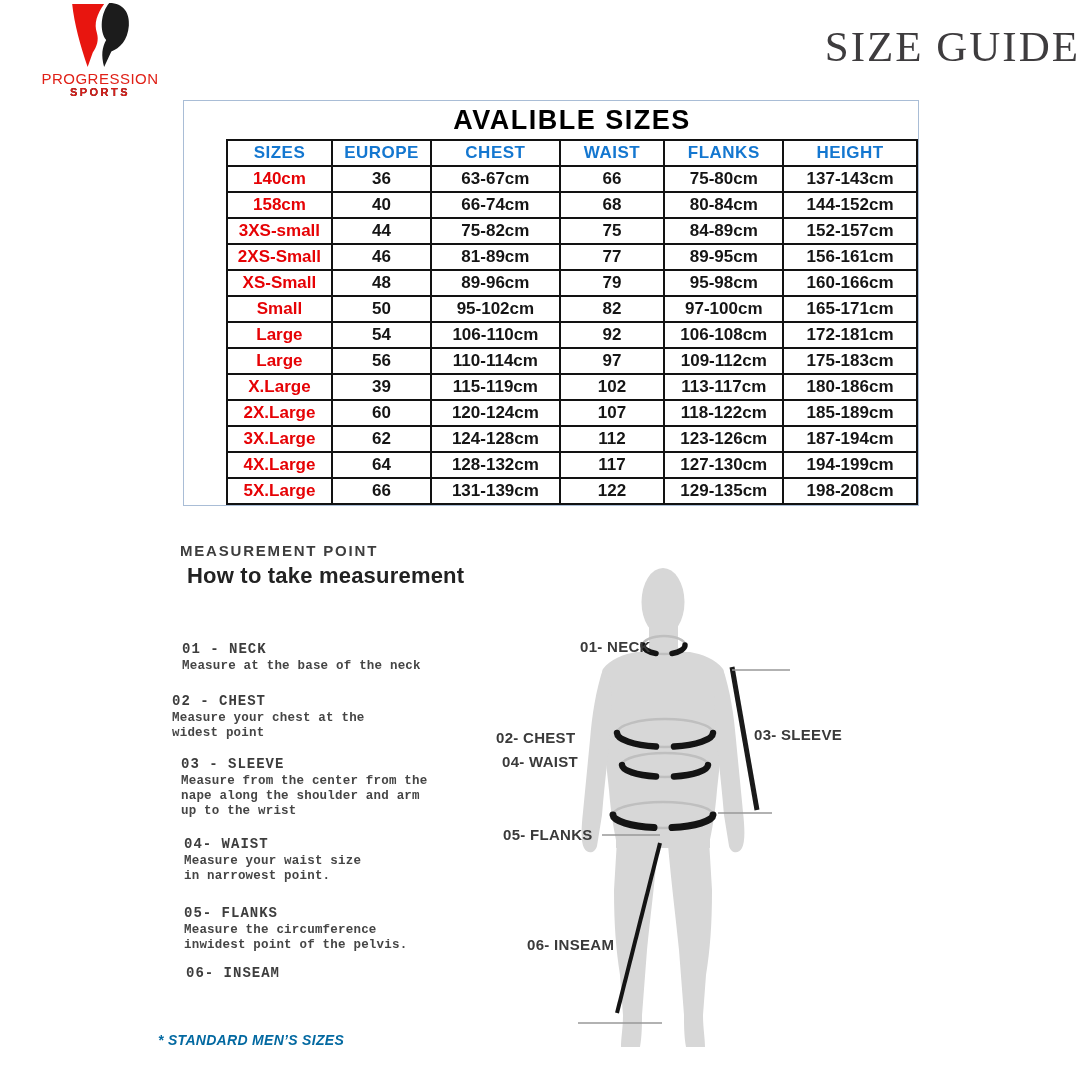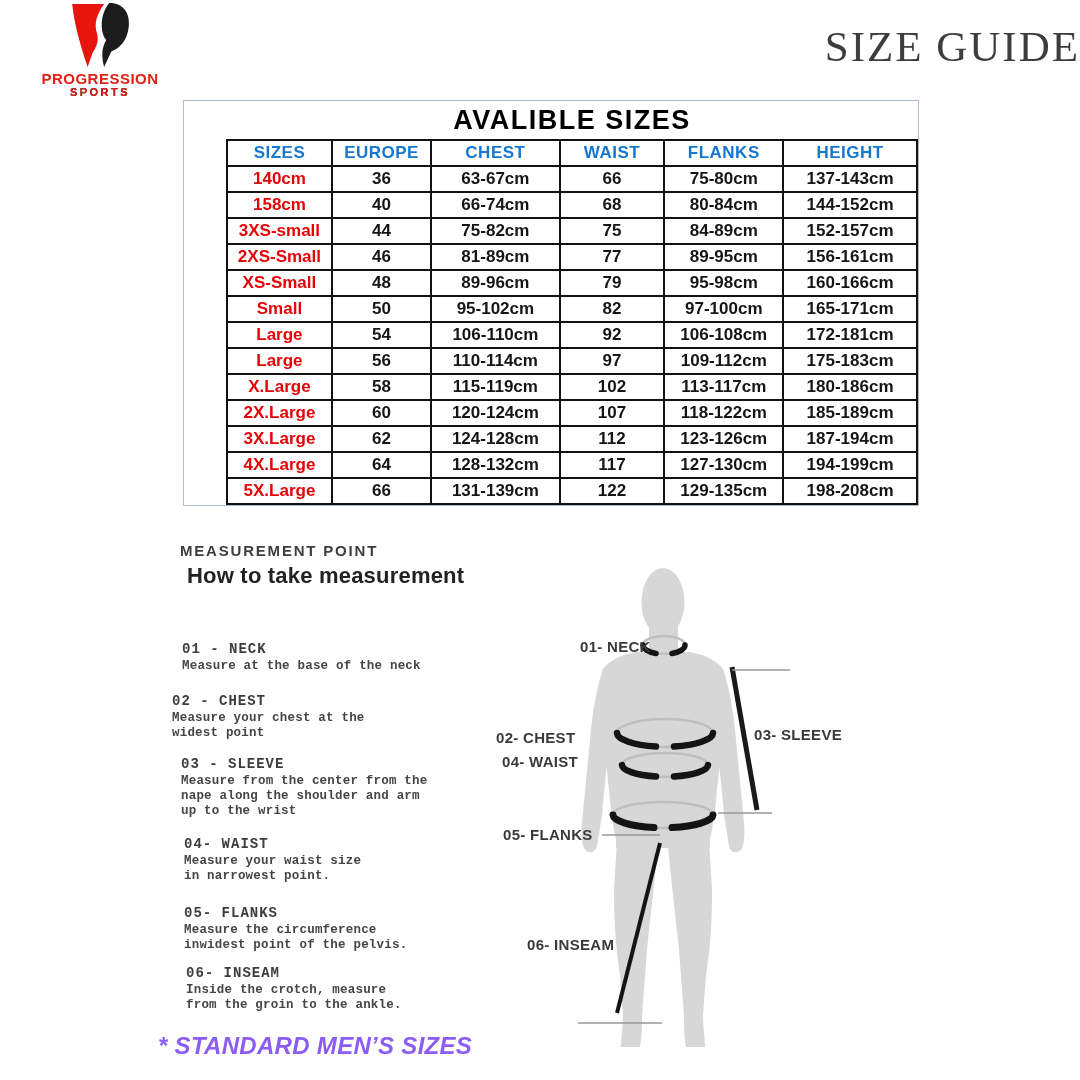--- a/index.html
+++ b/index.html
@@ -4,21 +4,21 @@
 <style>
   html,body{margin:0;padding:0;}
   body{
     width:1080px;height:1080px;position:relative;background:#ffffff;
     font-family:"Liberation Sans", sans-serif;overflow:hidden;
   }
 
   
   .logo{position:absolute;left:20px;top:2px;width:160px;text-align:center;}
   .logo svg{display:block;margin:0 auto;}
-  .brand1{font-size:15px;font-weight:700;color:#e02017;letter-spacing:.5px;line-height:15px;margin-top:1px;}
+  .brand1{font-size:15px;font-weight:400;color:#e02017;letter-spacing:.5px;line-height:15px;margin-top:1px;}
   .brand2{font-size:11px;font-weight:800;color:#d81f1a;letter-spacing:2.5px;line-height:12px;text-shadow:0 0 .6px #3a0000;}
 
   
   .page-title{
     position:absolute;left:0;top:22px;width:1080px;text-align:right;
     font-family:"Liberation Serif","DejaVu Serif",serif;
     font-size:43px;color:#3e3c3e;letter-spacing:2px;
   }
 
   
@@ -50,21 +50,21 @@
   .figure-svg{position:absolute;left:550px;top:550px;}
   .fig-label{position:absolute;font-size:15px;font-weight:800;color:#3a3a3a;letter-spacing:.3px;white-space:nowrap;}
   .lbl-neck{left:580px;top:638px;}
   .lbl-chest{left:496px;top:729px;}
   .lbl-waist{left:502px;top:753px;}
   .lbl-sleeve{left:754px;top:726px;}
   .lbl-flanks{left:503px;top:826px;}
   .lbl-inseam{left:527px;top:936px;}
 
   
-  .footnote{position:absolute;left:158px;top:1032px;font-size:24px;font-weight:800;font-style:italic;color:#8b5cf6;letter-spacing:.3px;}
+  .footnote{position:absolute;left:158px;top:1032px;font-size:14px;font-weight:800;font-style:italic;color:#0369a1;letter-spacing:.3px;}
 </style>
 </head>
 <body>
 
 <div class="logo">
   <svg width="62" height="68" viewBox="0 0 60 66">
     <path d="M3,2 L34,2 C27,12 24,21 27,30 C29,37 27,43 23,49 L18,63 C11,43 5,21 3,2 Z" fill="#e8150f"></path>
     <path d="M39,1 C53,1 59,11 58,23 C57,37 49,45 41,48 L34,63 C31,52 32,44 36,37 C29,28 31,10 39,1 Z" fill="#1c1c1c"></path>
   </svg>
   <div class="brand1">PROGRESSION</div>
@@ -154,21 +154,21 @@
         <tr>
           <td class="red">Large</td>
           <td>56</td>
           <td>110-114cm</td>
           <td>97</td>
           <td>109-112cm</td>
           <td>175-183cm</td>
         </tr>
         <tr>
           <td class="red">X.Large</td>
-          <td>58</td>
+          <td>39</td>
           <td>115-119cm</td>
           <td>102</td>
           <td>113-117cm</td>
           <td>180-186cm</td>
         </tr>
         <tr>
           <td class="red">2X.Large</td>
           <td>60</td>
           <td>120-124cm</td>
           <td>107</td>
@@ -226,22 +226,20 @@
   <p>Measure your waist size
 in narrowest point.</p>
 </div>
 <div class="step step5">
   <h4>05-  FLANKS</h4>
   <p>Measure the circumference
 inwidest point of the pelvis.</p>
 </div>
 <div class="step step6">
   <h4>06- INSEAM</h4>
-  <p>Inside the crotch, measure
-from the groin to the ankle.</p>
 </div>
 
 <svg class="figure-svg" width="300" height="500" viewBox="0 0 300 500">
   <g fill="#d7d7d7">
     <ellipse cx="113" cy="52" rx="21.5" ry="34"></ellipse>
     <rect x="99" y="74" width="29" height="30"></rect>
     <path d="M53,119 C60,109 75,104 86,102 L140,102 C151,104 166,109 173,119 C178,136 176,160 173,185 L167,240 C165,265 162,280 159,295 L67,295 C64,280 61,265 59,240 L53,185 C50,160 48,136 53,119 Z"></path>
     <path d="M53,119 C46,140 42,165 40,190 L33,262 C31,280 31,292 34,298 C38,305 45,303 47,296 L52,265 C54,240 57,215 59,195 L62,150 C62,135 58,124 53,119 Z"></path>
     <path d="M173,119 C180,140 184,165 186,190 L193,262 C195,280 195,292 192,298 C188,305 181,303 179,296 L174,265 C172,240 169,215 167,195 L164,150 C164,135 168,124 173,119 Z"></path>
     <rect x="66" y="258" width="94" height="40"></rect>

